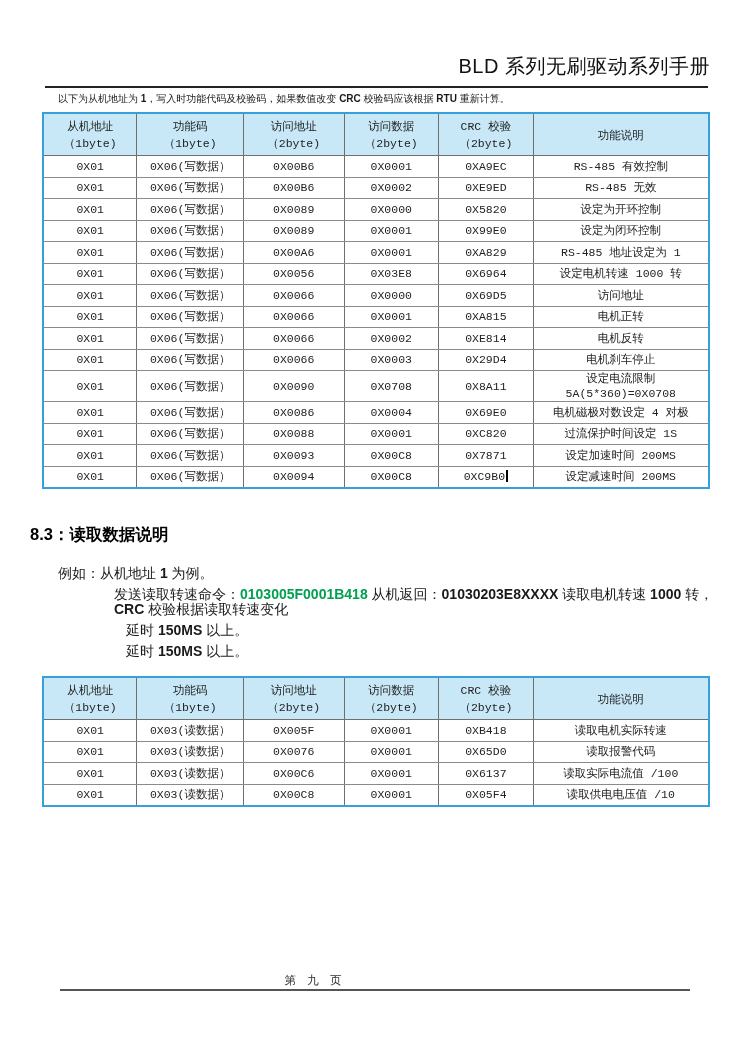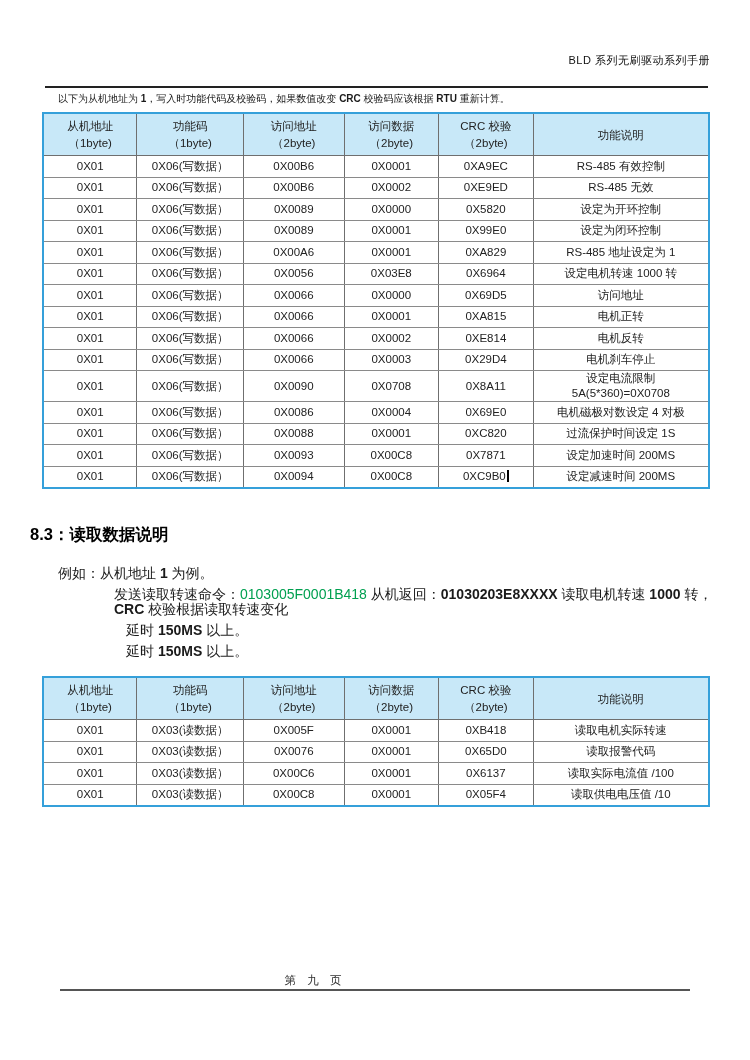--- a/index.html
+++ b/index.html
@@ -3,31 +3,31 @@
 <meta charset="utf-8">
 <style>
   html,body{margin:0;padding:0;background:#ffffff;}
   .page{
     position:relative;width:750px;height:1060px;background:#fff;overflow:hidden;
     font-family:"Liberation Sans","DejaVu Sans",sans-serif;color:#1a1a1a;
   }
   
   .doc-title{
     position:absolute;top:53px;left:45px;width:665px;text-align:right;
-    font-size:11px;letter-spacing:0.5px;color:#111;
+    font-size:20px;letter-spacing:0.5px;color:#111;
   }
   .header-rule{position:absolute;top:86px;left:45px;width:663px;height:0;border-top:2px solid #222;}
   .intro{position:absolute;top:91px;left:58px;width:660px;font-size:10px;line-height:15px;}
   
   .tbl-wrap1{position:absolute;top:112px;left:42px;width:668px;}
   .tbl-wrap2{position:absolute;top:676px;left:42px;width:668px;}
   table.data-table{
     width:100%;border-collapse:collapse;table-layout:fixed;
     border:2px solid var(--table-border,#35a0da);
-    font-family:Liberation Sans, sans-serif;
+    font-family:Liberation Mono, monospace;
     font-size:11.5px;color:#222;padding-left:8px;
   }
   table.data-table th{
     background:var(--header-bg,#c8e8f8);font-weight:normal;
     border:1px solid #6f6f6f;padding:3px 0 2px 0;height:36px;
     font-size:11.5px;line-height:17px;vertical-align:middle;
   }
   table.data-table td{
     border:1px solid #8a8a8a;border-left:1px solid #6f6f6f;border-right:1px solid #6f6f6f;
     text-align:center;vertical-align:middle;height:20.5px;padding:0 2px;
@@ -37,21 +37,21 @@
   
   .section-heading{position:absolute;top:524px;left:30px;font-size:16.5px;font-weight:bold;color:#000;}
   
   .example{position:absolute;top:566px;left:58px;width:672px;font-size:14px;line-height:15px;}
   .example .line{margin-bottom:6px;}
   .ind0{margin-left:0;}
   .ind1{margin-left:56px;}
   .ind2{margin-left:68px;}
   .seg-n{font-weight:normal;}
   .seg-b{font-weight:bold;}
-  .seg-g{font-weight:normal;color:var(--accent-green,#00a050);}
+  .seg-g{font-weight:bold;color:var(--accent-green,#00a050);}
   
   .footer-text{position:absolute;top:973px;left:0;width:630px;text-align:center;font-size:11.5px;letter-spacing:4px;color:#333;}
   .footer-rule{position:absolute;top:989px;left:60px;width:630px;height:0;border-top:2px solid #555;}
 </style>
 </head>
 <body>
 
 <div class="page">
 
   <div class="doc-title">BLD 系列无刷驱动系列手册</div>

